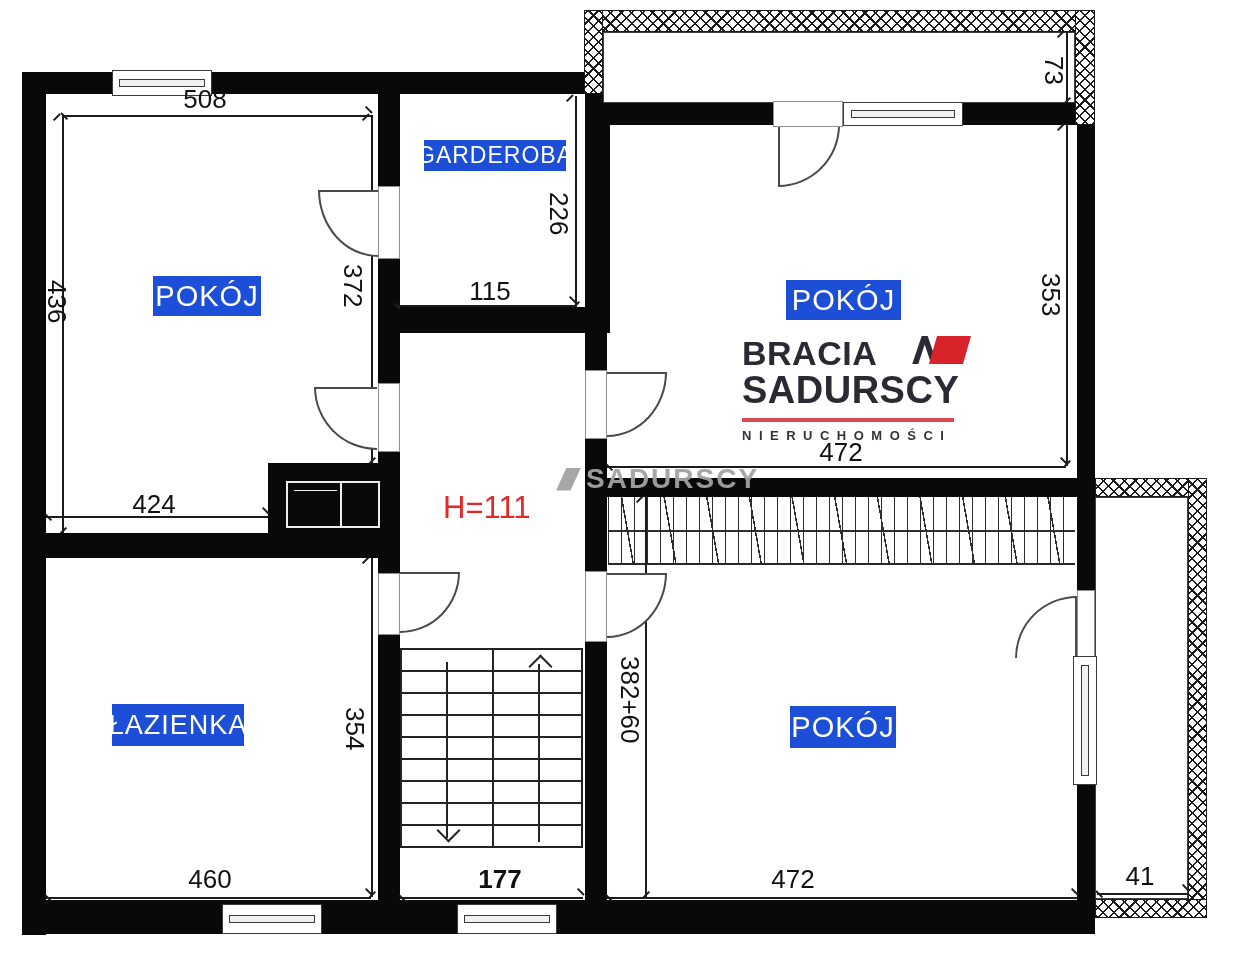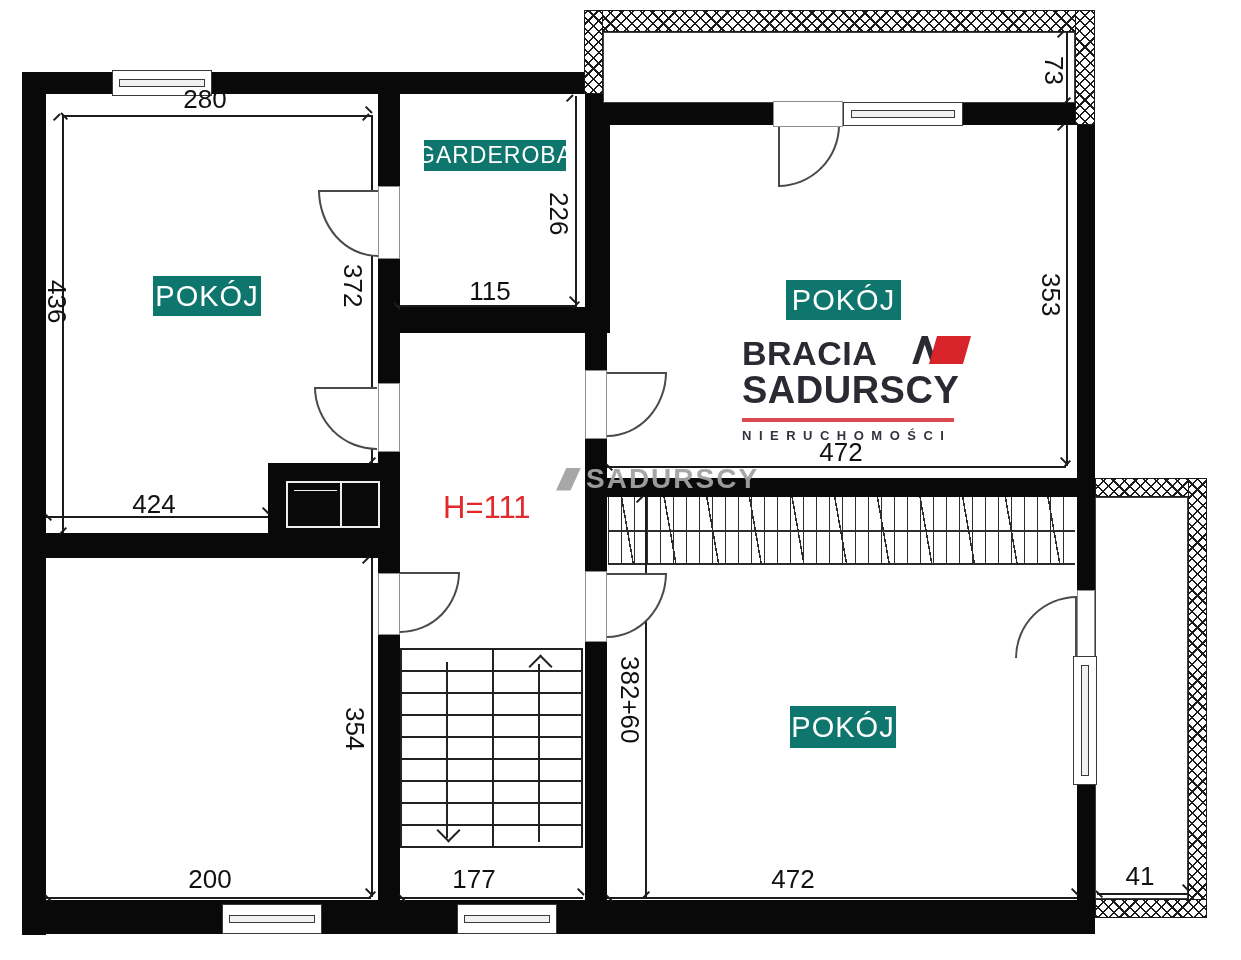--- a/index.html
+++ b/index.html
@@ -22,21 +22,21 @@
       transform:rotate(45deg);transform-origin:left center;}
   .dl.h::after{content:"";position:absolute;right:-1px;top:-3px;width:9px;height:2px;background:#1c1c1c;
       transform:rotate(45deg);transform-origin:right center;}
   .dl.v::before{content:"";position:absolute;top:-1px;left:-3px;width:2px;height:9px;background:#1c1c1c;
       transform:rotate(45deg);transform-origin:center top;}
   .dl.v::after{content:"";position:absolute;bottom:-1px;left:-3px;width:2px;height:9px;background:#1c1c1c;
       transform:rotate(45deg);transform-origin:center bottom;}
   .dt{position:absolute;color:#111;font-size:26px;display:flex;align-items:center;justify-content:center;
       white-space:nowrap;z-index:8;}
   .dtv{writing-mode:vertical-rl;text-orientation:mixed;}
-  .rlabel{position:absolute;background:#0f766e;color:#fff;display:flex;align-items:center;justify-content:center;
+  .rlabel{position:absolute;background:#1d4ed8;color:#fff;display:flex;align-items:center;justify-content:center;
       white-space:nowrap;z-index:9;letter-spacing:1px;}
   #hnote{position:absolute;left:443px;top:490px;font-size:31px;color:#e22828;font-weight:500;z-index:9;}
   
   #stairs{position:absolute;left:400px;top:648px;width:183px;height:200px;border:2px solid #232323;
       box-sizing:border-box;z-index:3;
       background:repeating-linear-gradient(to bottom,transparent 0,transparent 20.4px,#232323 20.4px,#232323 22px);}
   #stairs .divider{position:absolute;left:90px;top:0;width:2px;height:100%;background:#232323;}
   .aline{position:absolute;width:2px;background:#232323;}
   .chev{position:absolute;width:15px;height:15px;border-left:2.5px solid #232323;border-top:2.5px solid #232323;}
   
@@ -174,39 +174,40 @@
   <div class="dl v" style="left:1066px;top:32px;width:1.5px;height:71px;"></div>
   <div class="dl v" style="left:1066px;top:125px;width:1.5px;height:341px;"></div>
   <div class="dl h" style="left:607px;top:466px;width:459px;height:1.5px;"></div>
   <div class="dl v" style="left:371px;top:558px;width:1.5px;height:339px;"></div>
   <div class="dl h" style="left:46px;top:897px;width:325px;height:1.5px;"></div>
   <div class="dl h" style="left:400px;top:897px;width:183px;height:1.5px;"></div>
   <div class="dl v" style="left:645px;top:497px;width:1.5px;height:400px;"></div>
   <div class="dl h" style="left:607px;top:897px;width:470px;height:1.5px;"></div>
   <div class="dl h" style="left:1097px;top:893px;width:91px;height:1.5px;"></div>
 
-  <div class="dt" style="left:150px;top:84px;width:110px;height:30px;">280</div>
+  <div class="dt" style="left:150px;top:84px;width:110px;height:30px;">508</div>
   <div class="dt dtv" style="left:42px;top:266px;width:28px;height:72px;">436</div>
   <div class="dt dtv" style="left:338px;top:250px;width:28px;height:72px;">372</div>
   <div class="dt" style="left:108px;top:490px;width:92px;height:28px;">424</div>
   <div class="dt dtv" style="left:544px;top:182px;width:28px;height:64px;">226</div>
   <div class="dt" style="left:448px;top:278px;width:84px;height:26px;">115</div>
   <div class="dt dtv" style="left:1040px;top:44px;width:26px;height:52px;">73</div>
   <div class="dt dtv" style="left:1036px;top:262px;width:28px;height:66px;">353</div>
   <div class="dt" style="left:798px;top:438px;width:86px;height:28px;">472</div>
   <div class="dt dtv" style="left:340px;top:698px;width:28px;height:62px;">354</div>
-  <div class="dt" style="left:166px;top:864px;width:88px;height:30px;">200</div>
-  <div class="dt" style="left:430px;top:864px;width:88px;height:30px;">177</div>
+  <div class="dt" style="left:166px;top:864px;width:88px;height:30px;">460</div>
+  <div class="dt" style="left:456px;top:864px;width:88px;height:30px;font-weight:bold;">177</div>
   <div class="dt dtv" style="left:614px;top:654px;width:30px;height:92px;">382+60</div>
   <div class="dt" style="left:748px;top:864px;width:90px;height:30px;">472</div>
   <div class="dt" style="left:1110px;top:862px;width:60px;height:28px;">41</div>
 
   <div class="rlabel" style="left:153px;top:276px;width:108px;height:40px;font-size:29px;">POKÓJ</div>
   <div class="rlabel" style="left:424px;top:140px;width:142px;height:31px;font-size:23px;">GARDEROBA</div>
   <div class="rlabel" style="left:786px;top:280px;width:115px;height:40px;font-size:29px;">POKÓJ</div>
+  <div class="rlabel" style="left:112px;top:704px;width:132px;height:42px;font-size:27px;">ŁAZIENKA</div>
   <div class="rlabel" style="left:790px;top:706px;width:106px;height:42px;font-size:29px;">POKÓJ</div>
 
   <div id="hnote">H=111</div>
 
   <div id="logo">
     <div class="l1">
       <span>BRACIA</span>
       <span class="mark">
         <span class="mchev"></span>
         <span class="mquad"></span>

